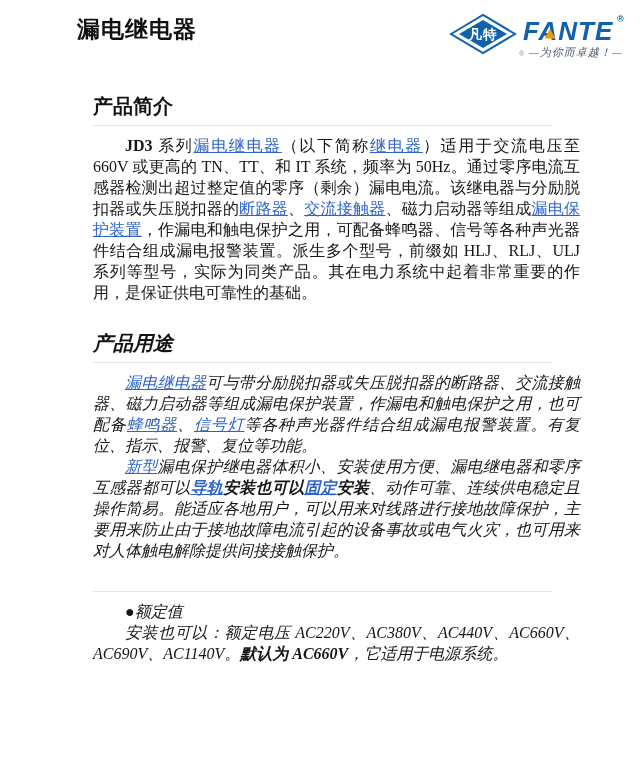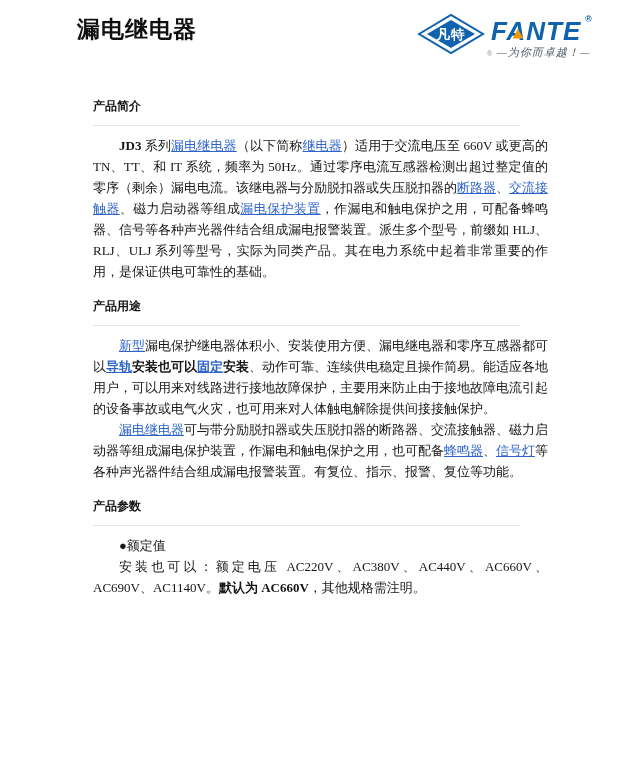--- a/index.html
+++ b/index.html
@@ -4,33 +4,33 @@
 <style>
   :root{
     --link:#2e64c9; --brand-blue:#1062ad; --accent-orange:#f39800;
     --divider:#e4e4e4; --tagline-gray:#4e5a68;
   }
   html,body{margin:0;padding:0;}
   body{
     width:644px;height:765px;overflow:hidden;background:#ffffff;
     font-family:"Liberation Serif", serif;color:#161616;
   }
-  .page{padding:14px 96px 0 93px;box-sizing:border-box;}
+  .page{padding:14px 64px 0 93px;box-sizing:border-box;}
   .header{display:flex;justify-content:space-between;align-items:flex-start;margin-bottom:34px;}
   .doc-title{
     margin:0 0 0 -16px;font-family:"Liberation Sans", sans-serif;
     font-weight:bold;font-size:23px;line-height:30px;color:#101010;letter-spacing:1px;
   }
   .logo{flex:0 0 auto;margin:-4px -57px 0 0;}
   .sec{margin:0;}
-  .sec + .sec{margin-top:14px;}
-  .sec-h{margin:0;font-size:12px;line-height:20px;font-weight:bold;color:#141414;}
+  .sec + .sec{margin-top:30px;font-style:italic;}
+  .sec-h{margin:0;font-size:20px;line-height:20px;font-weight:bold;color:#141414;}
   .rule{height:1px;background:var(--divider);margin:9px 28px 0 0;}
   .para{
-    margin:9px 0 0;font-size:13px;line-height:21px;
+    margin:9px 0 0;font-size:16px;line-height:21px;
     text-indent:2em;text-align:justify;color:#161616;
   }
   .para + .para{margin-top:0;}
   .bullet-line{margin-top:9px;}
   .lnk{color:var(--link);text-decoration:underline;cursor:pointer;}
   .bold{font-weight:bold;}
   
   .lg-outline{fill:none;stroke:var(--brand-blue);stroke-width:2;}
   .lg-solid{fill:var(--brand-blue);}
   .lg-dlabel{fill:#ffffff;font-family:"Liberation Sans", sans-serif;font-weight:bold;font-size:13.5px;letter-spacing:1px;}
@@ -63,25 +63,24 @@
 
   <section class="sec">
     <h2 class="sec-h">产品简介</h2>
     <div class="rule"></div>
     <p class="para"><span class="bold">JD3</span><span> 系列</span><a class="lnk" href="#">漏电继电器</a><span>（以下简称</span><a class="lnk" href="#">继电器</a><span>）适用于交流电压至 660V 或更高的 TN、TT、和 IT 系统，频率为 50Hz。通过零序电流互感器检测出超过整定值的零序（剩余）漏电电流。该继电器与分励脱扣器或失压脱扣器的</span><a class="lnk" href="#">断路器</a><span>、</span><a class="lnk" href="#">交流接触器</a><span>、磁力启动器等组成</span><a class="lnk" href="#">漏电保护装置</a><span>，作漏电和触电保护之用，可配备蜂鸣器、信号等各种声光器件结合组成漏电报警装置。派生多个型号，前缀如 HLJ、RLJ、ULJ 系列等型号，实际为同类产品。其在电力系统中起着非常重要的作用，是保证供电可靠性的基础。</span></p>
   </section>
 
   <section class="sec">
     <h2 class="sec-h">产品用途</h2>
     <div class="rule"></div>
+    <p class="para"><a class="lnk" href="#">漏电继电器</a><span>可与带分励脱扣器或失压脱扣器的断路器、交流接触器、磁力启动器等组成漏电保护装置，作漏电和触电保护之用，也可配备</span><a class="lnk" href="#">蜂鸣器</a><span>、</span><a class="lnk" href="#">信号灯</a><span>等各种声光器件结合组成漏电报警装置。有复位、指示、报警、复位等功能。</span></p>
     <p class="para"><a class="lnk" href="#">新型</a><span>漏电保护继电器体积小、安装使用方便、漏电继电器和零序互感器都可以</span><a class="lnk bold" href="#">导轨</a><span class="bold">安装也可以</span><a class="lnk bold" href="#">固定</a><span class="bold">安装</span><span>、动作可靠、连续供电稳定且操作简易。能适应各地用户，可以用来对线路进行接地故障保护，主要用来防止由于接地故障电流引起的设备事故或电气火灾，也可用来对人体触电解除提供间接接触保护。</span></p>
-    <p class="para"><a class="lnk" href="#">漏电继电器</a><span>可与带分励脱扣器或失压脱扣器的断路器、交流接触器、磁力启动器等组成漏电保护装置，作漏电和触电保护之用，也可配备</span><a class="lnk" href="#">蜂鸣器</a><span>、</span><a class="lnk" href="#">信号灯</a><span>等各种声光器件结合组成漏电报警装置。有复位、指示、报警、复位等功能。</span></p>
   </section>
 
   <section class="sec">
-    <h2 class="sec-h">产品参数</h2>
     <div class="rule"></div>
     <p class="para bullet-line">●额定值</p>
-    <p class="para"><span>安装也可以：额定电压 AC220V、AC380V、AC440V、AC660V、AC690V、AC1140V。</span><span class="bold">默认为 AC660V</span><span>，其他规格需注明。</span></p>
+    <p class="para"><span>安装也可以：额定电压 AC220V、AC380V、AC440V、AC660V、AC690V、AC1140V。</span><span class="bold">默认为 AC660V</span><span>，它适用于电源系统。</span></p>
 
   </section>
 
 </div>
 
 </body></html>

